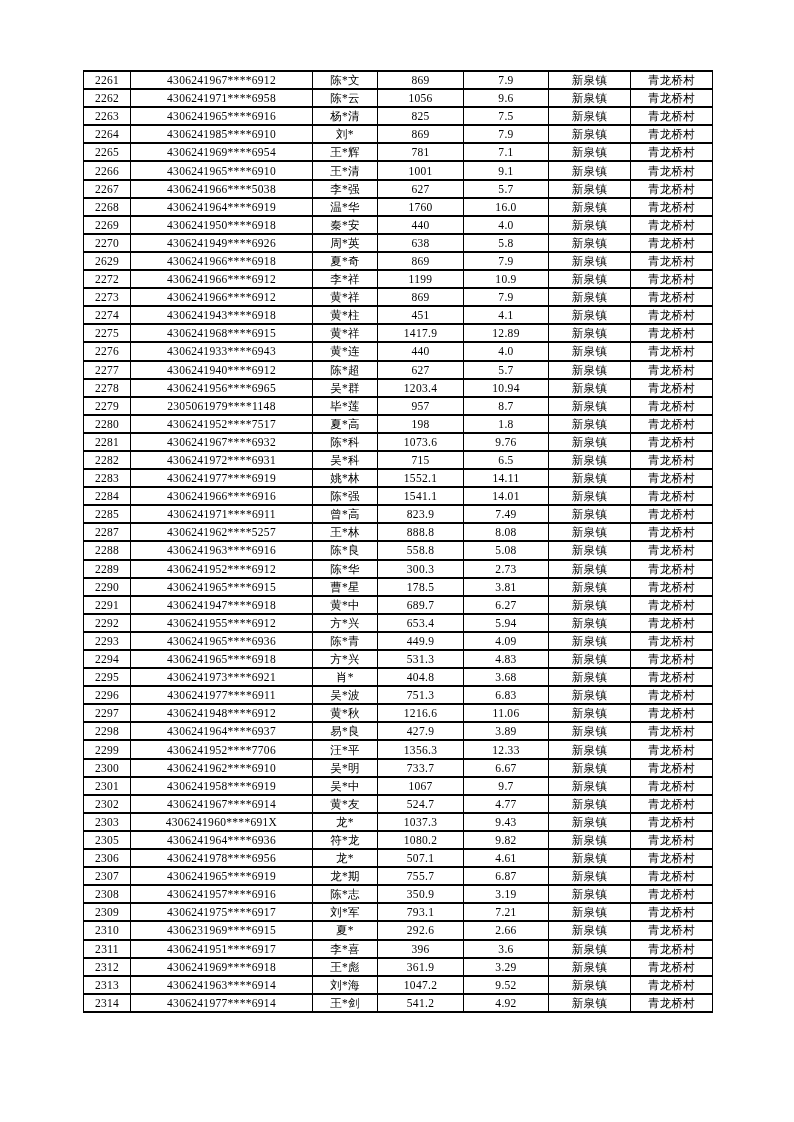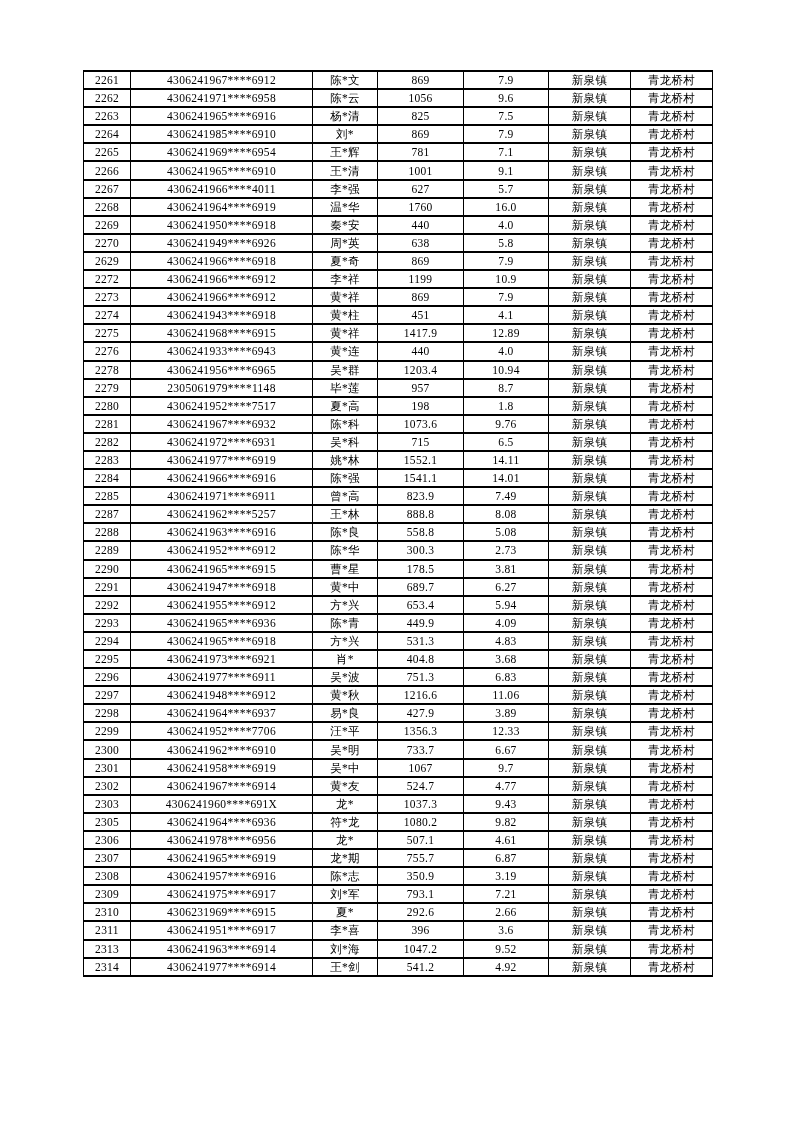--- a/index.html
+++ b/index.html
@@ -110,21 +110,21 @@
         <td>2266</td>
         <td>4306241965****6910</td>
         <td>王*清</td>
         <td>1001</td>
         <td>9.1</td>
         <td>新泉镇</td>
         <td>青龙桥村</td>
       </tr>
       <tr>
         <td>2267</td>
-        <td>4306241966****4011</td>
+        <td>4306241966****5038</td>
         <td>李*强</td>
         <td>627</td>
         <td>5.7</td>
         <td>新泉镇</td>
         <td>青龙桥村</td>
       </tr>
       <tr>
         <td>2268</td>
         <td>4306241964****6919</td>
         <td>温*华</td>
@@ -199,20 +199,29 @@
       <tr>
         <td>2276</td>
         <td>4306241933****6943</td>
         <td>黄*连</td>
         <td>440</td>
         <td>4.0</td>
         <td>新泉镇</td>
         <td>青龙桥村</td>
       </tr>
       <tr>
+        <td>2277</td>
+        <td>4306241940****6912</td>
+        <td>陈*超</td>
+        <td>627</td>
+        <td>5.7</td>
+        <td>新泉镇</td>
+        <td>青龙桥村</td>
+      </tr>
+      <tr>
         <td>2278</td>
         <td>4306241956****6965</td>
         <td>吴*群</td>
         <td>1203.4</td>
         <td>10.94</td>
         <td>新泉镇</td>
         <td>青龙桥村</td>
       </tr>
       <tr>
         <td>2279</td>
@@ -487,20 +496,29 @@
       <tr>
         <td>2311</td>
         <td>4306241951****6917</td>
         <td>李*喜</td>
         <td>396</td>
         <td>3.6</td>
         <td>新泉镇</td>
         <td>青龙桥村</td>
       </tr>
       <tr>
+        <td>2312</td>
+        <td>4306241969****6918</td>
+        <td>王*彪</td>
+        <td>361.9</td>
+        <td>3.29</td>
+        <td>新泉镇</td>
+        <td>青龙桥村</td>
+      </tr>
+      <tr>
         <td>2313</td>
         <td>4306241963****6914</td>
         <td>刘*海</td>
         <td>1047.2</td>
         <td>9.52</td>
         <td>新泉镇</td>
         <td>青龙桥村</td>
       </tr>
       <tr>
         <td>2314</td>

